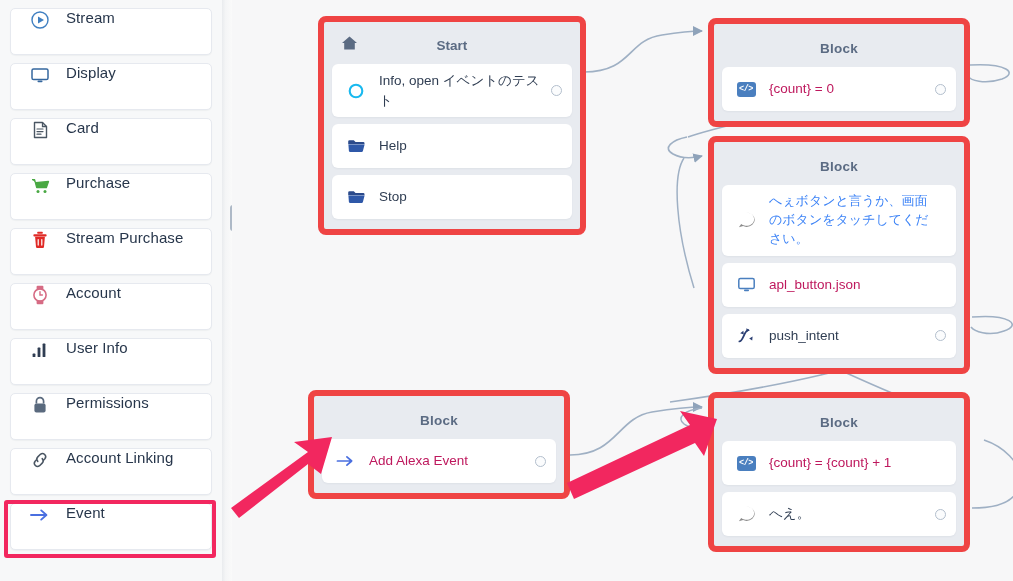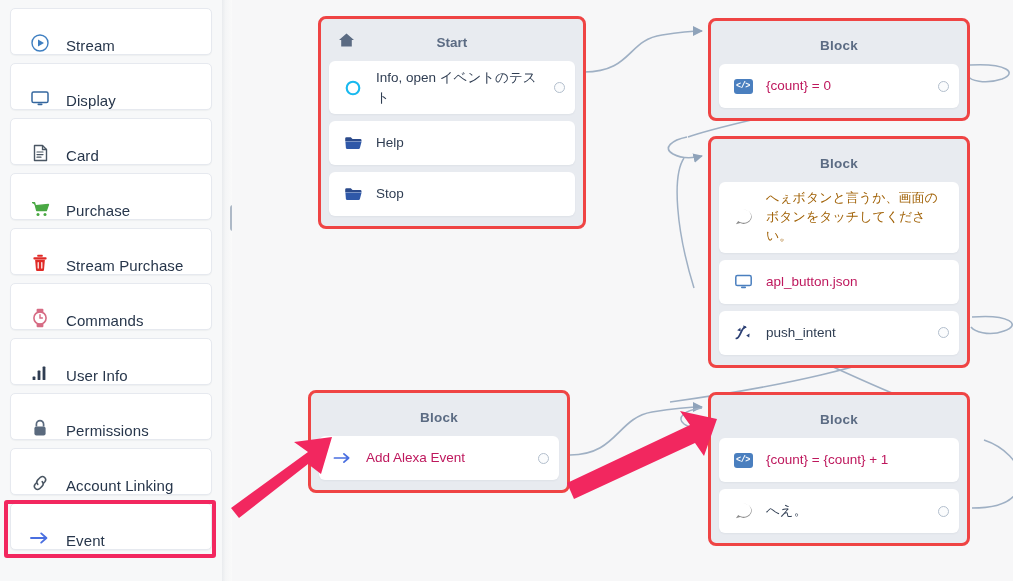--- a/index.html
+++ b/index.html
@@ -20,21 +20,21 @@
     overflow: hidden;
   }
   .side-item {
     position: relative;
     height: 47px;
     margin-bottom: 8px;
     background: #ffffff;
     border: 1px solid #e6e9ef;
     border-radius: 5px;
     display: flex;
-    align-items: flex-end;
+    align-items: flex-start;
     padding-left: 18px;
     box-shadow: 0 1px 1px rgba(30,40,60,0.04);
   }
   .side-item .s-ico {
     width: 22px; height: 22px;
     display: flex; align-items: center; justify-content: center;
     flex: 0 0 22px;
   }
   .side-item .s-label {
     margin-left: 15px;
@@ -69,21 +69,21 @@
     width: 781px; height: 581px;
     background: #f7f7f8;
     overflow: hidden;
   }
   #wires { position: absolute; left: 0; top: 0; width: 781px; height: 581px; }
   #arrows { position: absolute; left: 0; top: 0; width: 1013px; height: 581px; pointer-events: none; }
 
   .block {
     position: absolute;
     background: #e8ebf0;
-    border: 3px solid #ef4444;
+    border: 6px solid #ef4444;
     border-radius: 8px;
     padding: 8px;
   }
   .block-title {
     text-align: center;
     font-size: 13.5px;
     font-weight: bold;
     color: #5b6b83;
     padding: 9px 0 11px 0;
     letter-spacing: 0.2px;
@@ -106,21 +106,21 @@
   }
   .row .r-text {
     margin-left: 13px;
     font-size: 13.5px;
     color: #2f3d52;
     line-height: 1.45;
     flex: 1 1 auto;
     padding-right: 6px;
   }
   .r-text.muted { color: #be185d; }
-  .r-text.jp { color: #a16207; font-size: 13px; }
+  .r-text.jp { color: #3b82f6; font-size: 13px; }
   .port {
     width: 11px; height: 11px; flex: 0 0 11px;
     border: 1.5px solid #b3bfcd;
     border-radius: 50%;
     background: #fbfcfd;
     margin-left: auto;
   }
   .code-badge {
     width: 19px; height: 15px;
     background: #4a7fbf;
@@ -221,21 +221,21 @@
 
     <div class="side-item">
       <span class="s-ico">
         <svg width="20" height="20" viewBox="0 0 20 20">
             <rect x="6.6" y="0.8" width="6.8" height="3.6" rx="1" fill="#d66b84"></rect>
             <rect x="6.6" y="15.6" width="6.8" height="3.6" rx="1" fill="#d66b84"></rect>
             <circle cx="10" cy="10" r="6.1" fill="none" stroke="#d66b84" stroke-width="1.6"></circle>
             <path d="M10 6.6 V10 h2.4" fill="none" stroke="#d66b84" stroke-width="1.4" stroke-linecap="round"></path>
           </svg>
       </span>
-      <span class="s-label">Commands</span>
+      <span class="s-label">Account</span>
     </div>
 
     <div class="side-item">
       <span class="s-ico">
         <svg width="20" height="20" viewBox="0 0 20 20">
             <rect x="2.6" y="13.6" width="2.8" height="3.4" rx="0.6" fill="#2f3d52"></rect>
             <rect x="7.6" y="7.6" width="2.8" height="9.4" rx="0.6" fill="#2f3d52"></rect>
             <rect x="12.6" y="3.6" width="2.8" height="13.4" rx="0.6" fill="#2f3d52"></rect>
           </svg>
       </span>

